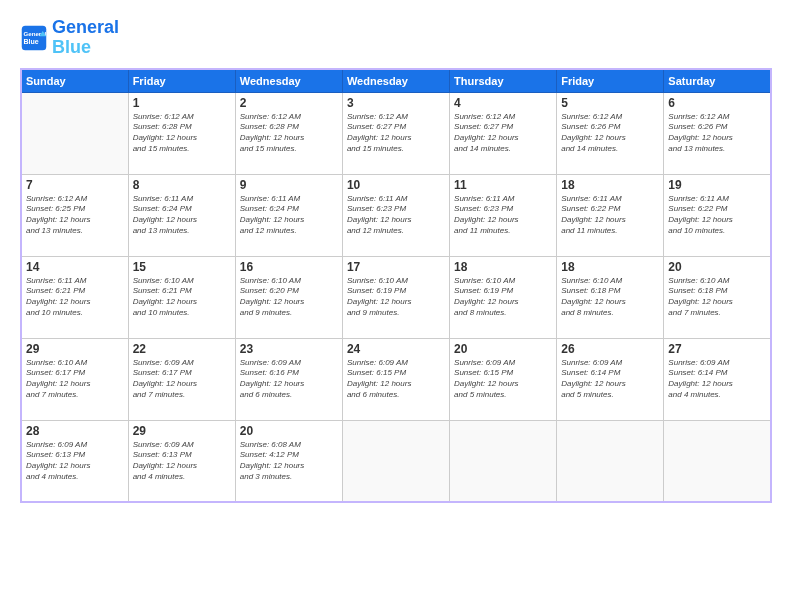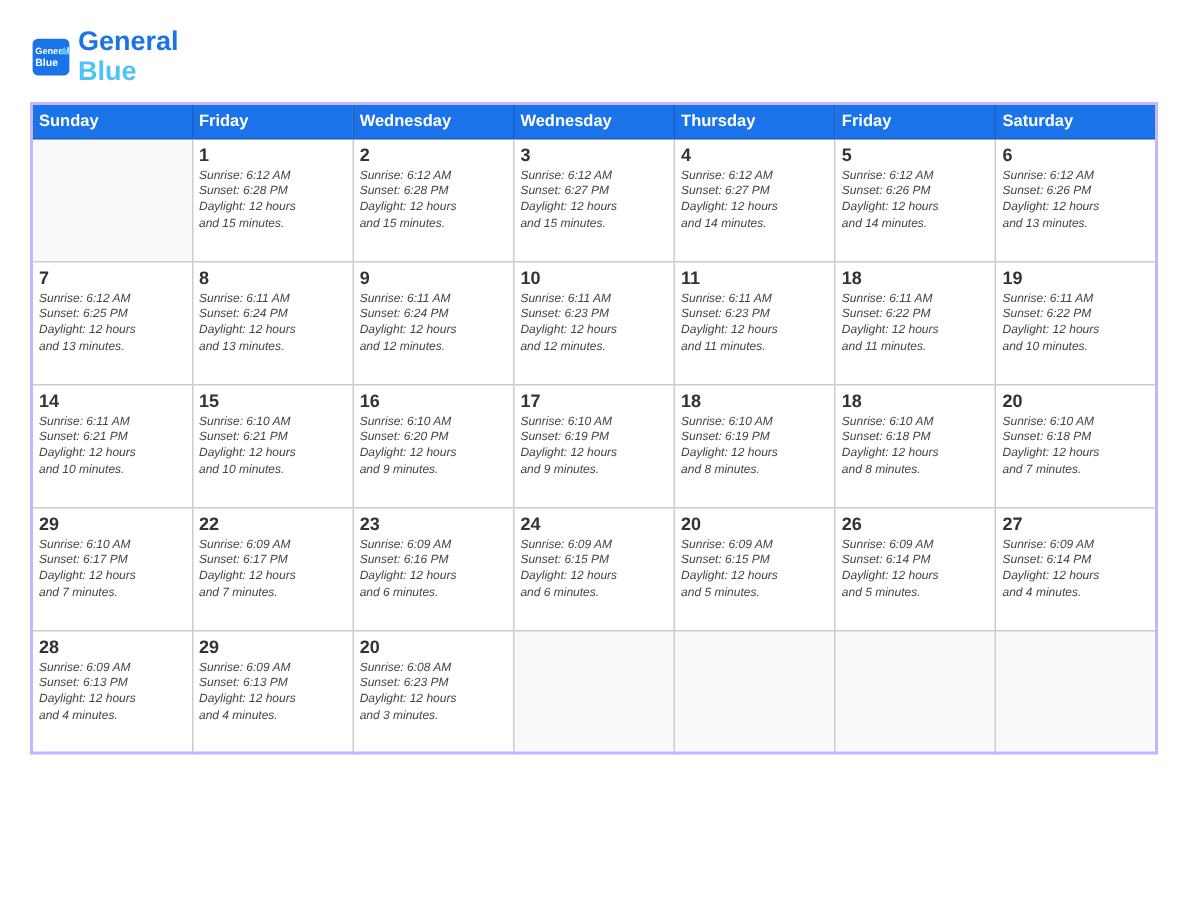--- a/index.html
+++ b/index.html
@@ -342,21 +342,21 @@
           <td>
             <span class="day-num">29</span>
             <div class="day-info" style="white-space: pre-line;">Sunrise: 6:09 AM
 Sunset: 6:13 PM
 Daylight: 12 hours
 and 4 minutes.</div>
           </td>
           <td>
             <span class="day-num">20</span>
             <div class="day-info" style="white-space: pre-line;">Sunrise: 6:08 AM
-Sunset: 6:23 PM
+Sunset: 4:12 PM
 Daylight: 12 hours
 and 3 minutes.</div>
           </td>
           <td class="empty"></td>
           <td class="empty"></td>
           <td class="empty"></td>
           <td class="empty"></td>
         </tr>
       </tbody>
   </table>

